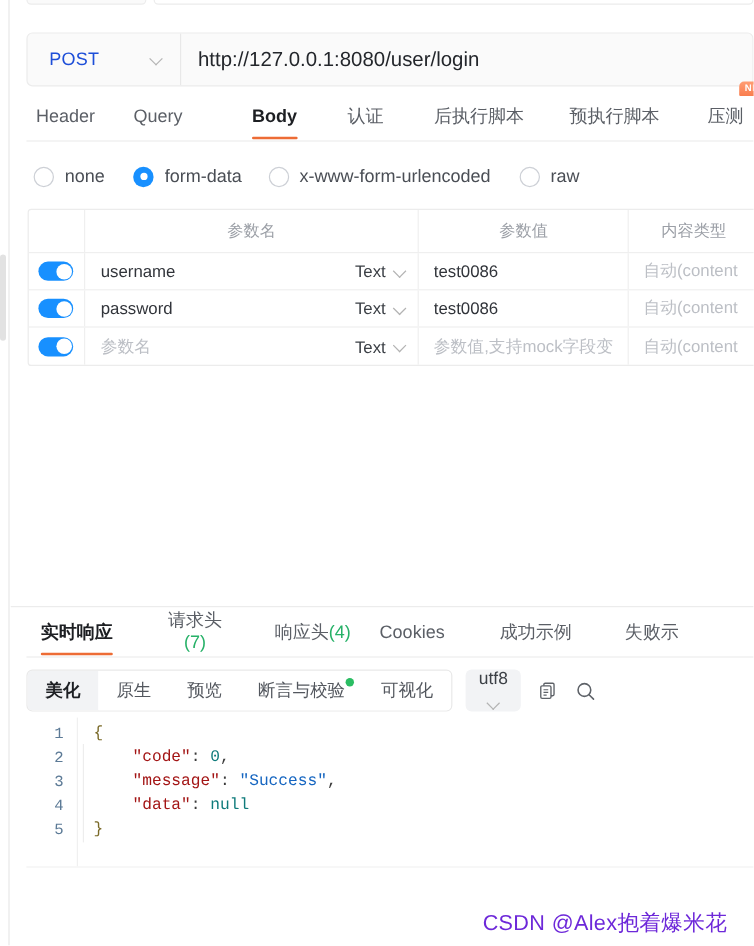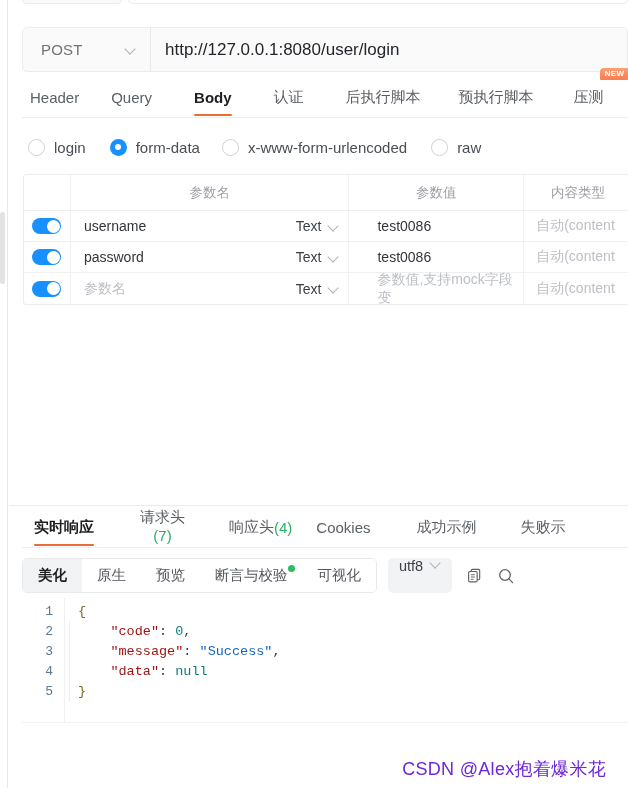--- a/index.html
+++ b/index.html
@@ -34,21 +34,21 @@
   
   .urlbar {
     position:absolute; left:22px; top:27px; width:606px; height:45px;
     background:#fafafa; border:1px solid #ececec; border-radius:5px;
     display:flex; align-items:stretch;
   }
   .method {
     width:128px; display:flex; align-items:center; justify-content:space-between;
     padding:0 14px 0 18px; border-right:1px solid #e8e8e8; cursor:pointer;
   }
-  .method-label { font-size:15px; color:#737373; letter-spacing:.2px; }
+  .method-label { font-size:15px; color:#1d4ed8; letter-spacing:.2px; }
   .chev { width:11px; height:11px; position:relative; }
   .chev:before {
     content:""; position:absolute; left:1px; top:1px;
     width:7px; height:7px; border-right:1.4px solid #b3b3b3; border-bottom:1.4px solid #b3b3b3;
     transform:rotate(45deg);
   }
   .url-input {
     flex:1; display:flex; align-items:center; padding-left:14px;
     font-size:17px; color:#23262b; background:transparent; border:none; outline:none;
     font-family:"Liberation Sans","DejaVu Sans",sans-serif;
@@ -100,21 +100,21 @@
     position:absolute; left:23px; top:174px; width:610px;
     border:1px solid #ececec; border-radius:3px; overflow:hidden; background:#fff;
   }
   .prow { display:flex; border-bottom:1px solid #efefef; height:31px; align-items:stretch; }
   .prow:last-child { border-bottom:none; }
   .phead { height:36px; }
   .pc { display:flex; align-items:center; border-right:1px solid #efefef; }
   .pc:last-child { border-right:none; }
   .c-toggle { width:47px; justify-content:center; }
   .c-name  { width:279px; padding-left:13px; justify-content:space-between; padding-right:9px; }
-  .c-value { width:175px; padding-left:28px; }
+  .c-value { width:175px; padding-left:12px; }
   .c-type  { width:108px; padding-left:12px; }
   .phead .pc { justify-content:center; }
   .phead .c-name, .phead .c-value, .phead .c-type { padding:0; }
   .hcell { font-size:13.5px; color:#9b9fa6; }
   .cell-text { font-size:14px; color:#31343a; }
   .cell-ph { font-size:14px; color:#bcbfc5; }
   .type-sel { display:flex; align-items:center; gap:7px; cursor:pointer; }
   .type-sel .t { font-size:14px; color:#3c4046; }
 
   .sw {
@@ -159,22 +159,22 @@
   .seg-btn {
     position:relative; display:flex; align-items:center; padding:0 15px;
     font-size:14.5px; color:#53575e; cursor:pointer; background:#fff; white-space:nowrap;
   }
   .seg-btn.active { background:#f2f3f5; color:#1d1f23; font-weight:600; }
   .dot-badge {
     position:absolute; right:8px; top:6px; width:7px; height:7px;
     border-radius:50%; background:#2bbd63;
   }
   .enc {
-    margin-left:11px; height:35px; display:flex; gap:7px;
-    padding:0 11px; background:#f2f3f5; border-radius:5px; cursor:pointer;
+    margin-left:11px; height:35px; display:flex; align-items:center; gap:7px;
+    padding:0 11px; background:#f2f3f5; border-radius:5px; cursor:pointer;flex-direction:column;
   }
   .enc-t { font-size:14.5px; color:#3c4046; }
   .ticon { margin-left:14px; cursor:pointer; display:flex; align-items:center; }
 
   
   .code-wrap {
     position:absolute; left:22px; top:598px; width:606px; height:124px;
     background:#fff; display:flex; font-family:"Liberation Mono","DejaVu Sans Mono",monospace;
   }
   .gutter {
@@ -224,42 +224,42 @@
     <div class="url-input">http://127.0.0.1:8080/user/login</div>
   </div>
 
   <div class="req-tabs" id="req-tabs">
       <div class="rtab" style="margin-left: 8px;">
         <span>Header</span>
       </div>
       <div class="rtab" style="margin-left: 32px;">
         <span>Query</span>
       </div>
-      <div class="rtab active" style="margin-left: 42px;">
+      <div class="rtab active" style="margin-left: 58px;">
         <span>Body</span>
       </div>
       <div class="rtab" style="margin-left: 42px;">
         <span>认证</span>
       </div>
       <div class="rtab" style="margin-left: 42px;">
         <span>后执行脚本</span>
       </div>
       <div class="rtab" style="margin-left: 38px;">
         <span>预执行脚本</span>
       </div>
       <div class="rtab" style="margin-left: 40px;">
         <span>压测</span>
         <span class="new-badge">NEW</span>
       </div>
     </div>
 
   <div class="radio-row" id="radio-row">
       <div class="radio-item" style="margin-left: 6px;">
         <span class="radio-dot"></span>
-        <span class="radio-label">login</span>
+        <span class="radio-label">none</span>
       </div>
       <div class="radio-item" style="margin-left: 24px;">
         <span class="radio-dot on"></span>
         <span class="radio-label">form-data</span>
       </div>
       <div class="radio-item" style="margin-left: 22px;">
         <span class="radio-dot"></span>
         <span class="radio-label">x-www-form-urlencoded</span>
       </div>
       <div class="radio-item" style="margin-left: 24px;">

